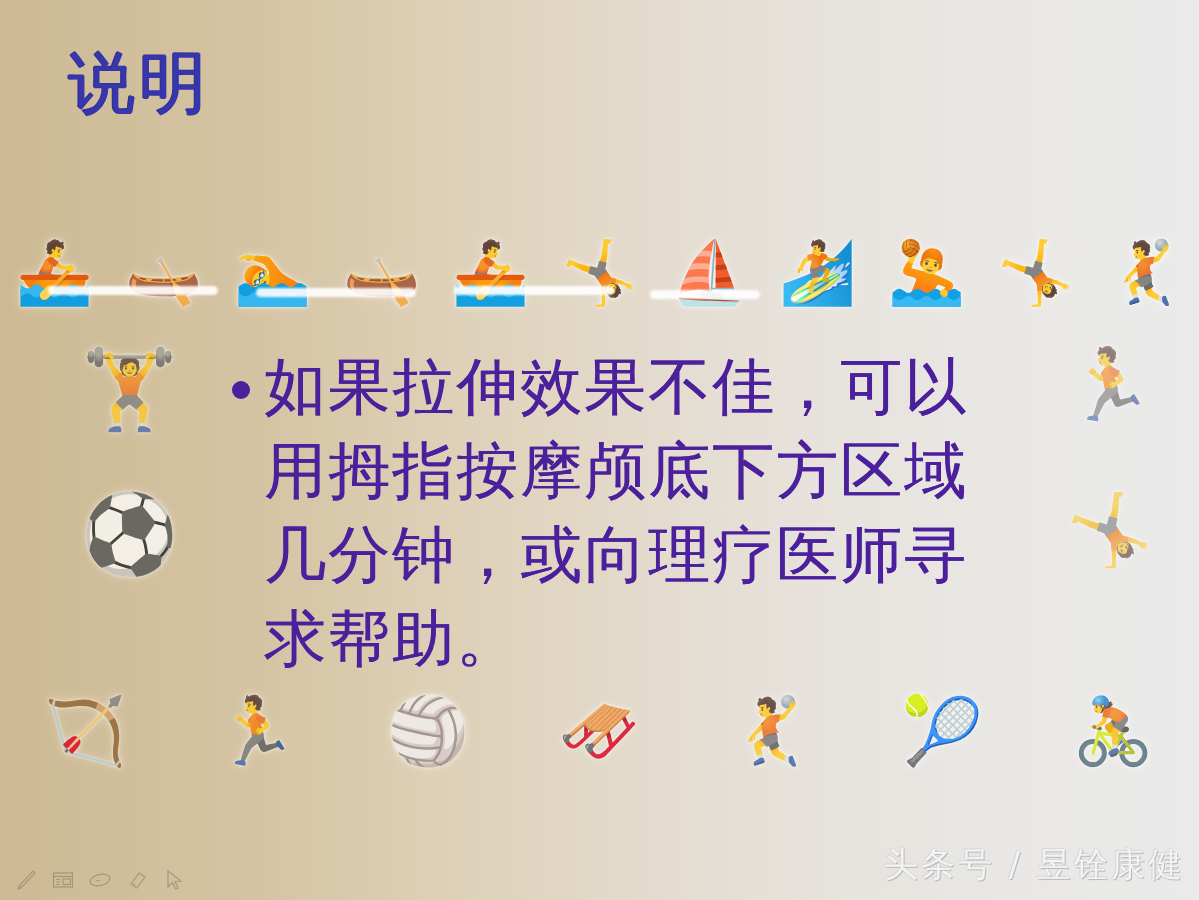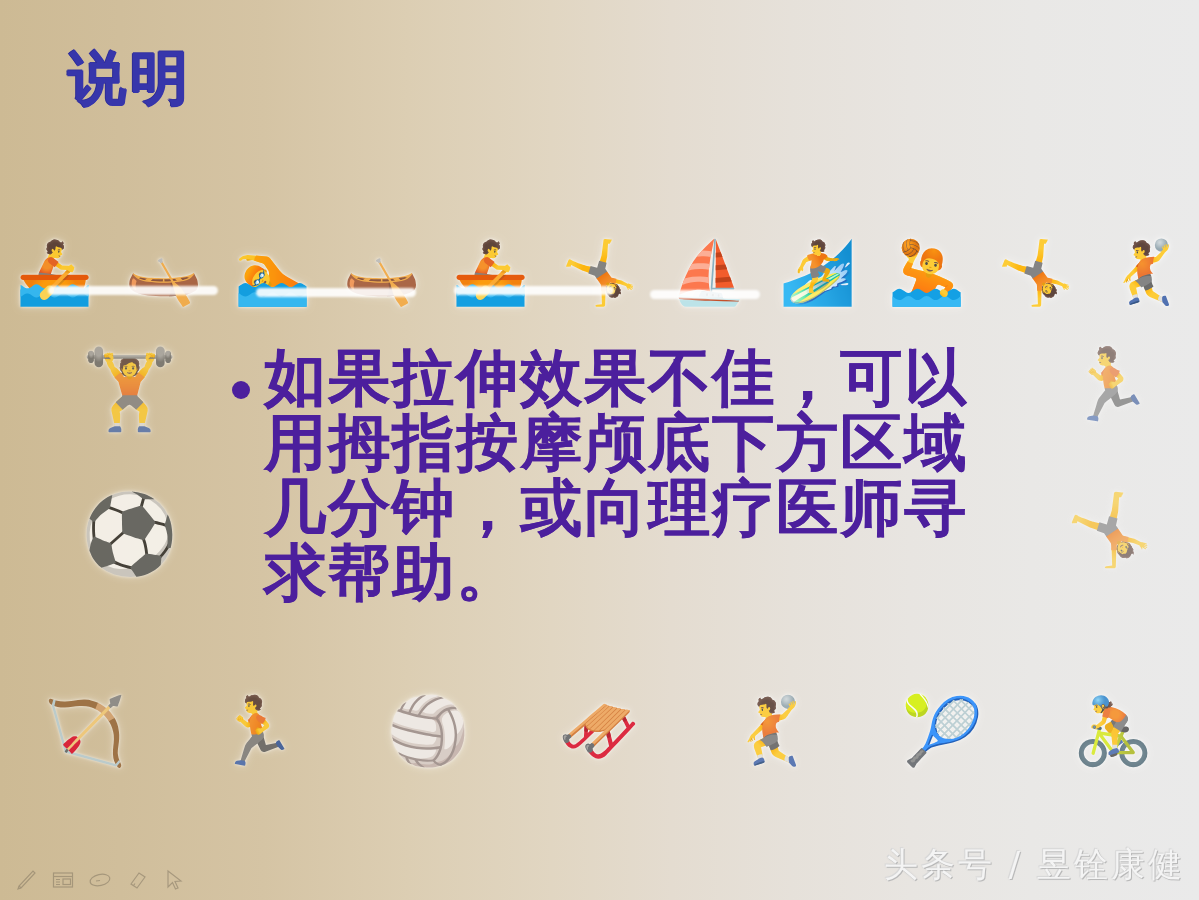--- a/index.html
+++ b/index.html
@@ -84,22 +84,22 @@
     background: rgba(255,255,255,0.9);
     filter: blur(1px);
     pointer-events: none;
   }
 
   
   .title {
     position: absolute;
     left: 68px;
     top: 48px;
-    font-size: 58px;
-    font-weight: bold;
+    font-size: 67px;
+    font-weight: normal;
     letter-spacing: 4px;
     color: #3736ab;
     text-shadow: 1px 0 0 #3736ab, -1px 0 0 #2f2e96,
                  0 1px 0 #3736ab, 0 -1px 0 #35349f;
     line-height: 1.05;
     white-space: nowrap;
   }
 
   
   .body-block {
@@ -118,23 +118,23 @@
     height: 18px;
     border-radius: 50%;
     background: #4c1f9d;
     margin-top: 36px;
     margin-right: 14px;
   }
   .body-text {
     flex: 1 1 auto;
     color: #4c1f9d;
     font-size: 62px;
-    line-height: 65px;
+    line-height: 84px;
     letter-spacing: 2px;
-    font-weight: 700;
+    font-weight: 400;
     white-space: pre-line;
     text-shadow: 0.5px 0 0 #4c1f9d;
   }
 
   
   .toolbar {
     position: absolute;
     left: 12px;
     bottom: 6px;
     display: flex;

